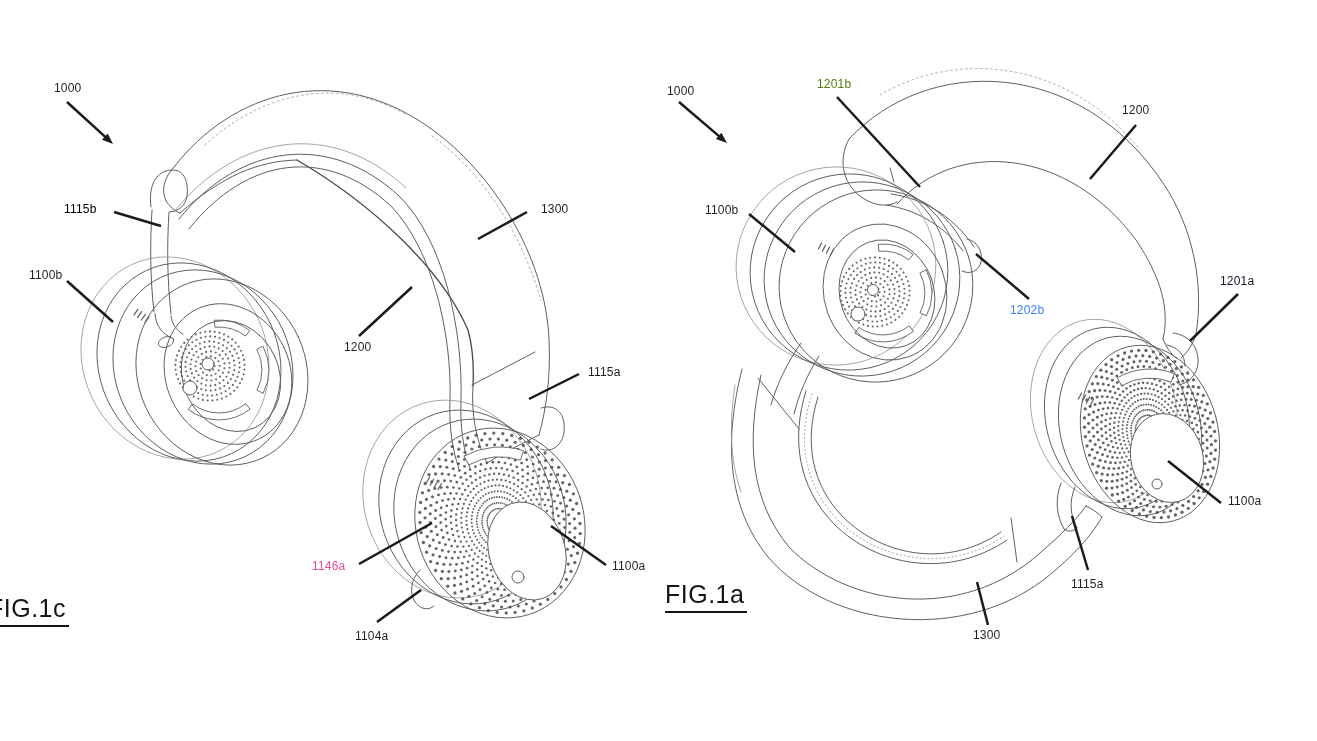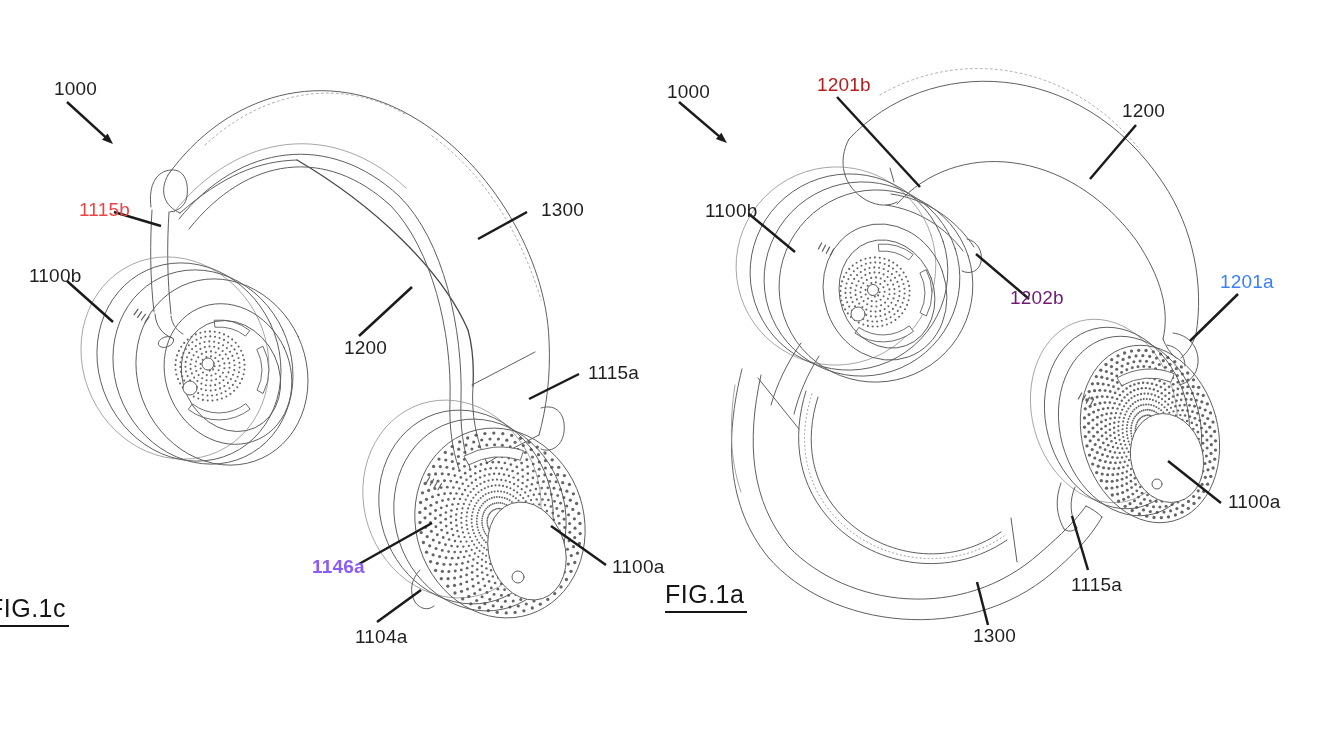--- a/index.html
+++ b/index.html
@@ -1,20 +1,20 @@
 <!DOCTYPE html>
 <html><head>
 <meta charset="utf-8">
 <style>
   html,body{margin:0;padding:0;background:#ffffff;}
   .page{position:relative;width:1317px;height:741px;background:#ffffff;overflow:hidden;
         font-family:"Liberation Sans", sans-serif;}
   svg.layer{position:absolute;left:0;top:0;}
   .art path, .art ellipse, .art circle, .art line{vector-effect:non-scaling-stroke;}
-  .part-label{position:absolute;font-size:19px;line-height:15px;color:#1f1f1f;
+  .part-label{position:absolute;font-size:12px;line-height:15px;color:#1f1f1f;
               letter-spacing:.2px;white-space:nowrap;}
   .fig-caption{position:absolute;font-size:25px;line-height:27px;color:#151515;
                letter-spacing:.5px;border-bottom:2.2px solid #151515;padding:0 3px 3px 0;
                white-space:nowrap;}
 </style>
 </head>
 <body>
 
 <div class="page">
 
@@ -2123,34 +2123,34 @@
       <line x1="749" y1="214" x2="795" y2="252" stroke="#1b1b1b" stroke-width="2.5"></line>
       <line x1="1029" y1="299" x2="976" y2="254" stroke="#1b1b1b" stroke-width="2.5"></line>
       <line x1="1238" y1="294" x2="1190" y2="341" stroke="#1b1b1b" stroke-width="2.5"></line>
       <line x1="1221" y1="503" x2="1168" y2="461" stroke="#1b1b1b" stroke-width="2.5"></line>
       <line x1="1088" y1="570" x2="1072" y2="516" stroke="#1b1b1b" stroke-width="2.5"></line>
       <line x1="988" y1="625" x2="977" y2="582" stroke="#1b1b1b" stroke-width="2.5"></line>
     </svg>
 
   <div id="label-layer">
       <span class="part-label" style="left: 54px; top: 81px; color: rgb(31, 31, 31);">1000</span>
-      <span class="part-label" style="left: 79px; top: 202px; color: #ef4444; text-align: center;">1115b</span>
+      <span class="part-label" style="left: 64px; top: 202px; color: #000000; text-align: center;">1115b</span>
       <span class="part-label" style="left: 29px; top: 268px; color: rgb(31, 31, 31);">1100b</span>
       <span class="part-label" style="left: 541px; top: 202px; color: rgb(31, 31, 31);">1300</span>
       <span class="part-label" style="left: 344px; top: 340px; color: rgb(31, 31, 31);">1200</span>
       <span class="part-label" style="left: 588px; top: 365px; color: rgb(31, 31, 31);">1115a</span>
-      <span class="part-label" style="left: 312px; top: 559px; color: #8b5cf6; font-weight: bold;">1146a</span>
+      <span class="part-label" style="left: 312px; top: 559px; color: #ec4899;">1146a</span>
       <span class="part-label" style="left: 355px; top: 629px; color: rgb(31, 31, 31); text-align: right;">1104a</span>
       <span class="part-label" style="left: 612px; top: 559px; color: rgb(31, 31, 31);">1100a</span>
       <span class="part-label" style="left: 667px; top: 84px; color: rgb(31, 31, 31);">1000</span>
-      <span class="part-label" style="left: 817px; top: 77px; color: #b91c1c;">1201b</span>
+      <span class="part-label" style="left: 817px; top: 77px; color: #4d7c0f;">1201b</span>
       <span class="part-label" style="left: 1122px; top: 103px; color: rgb(31, 31, 31);">1200</span>
       <span class="part-label" style="left: 705px; top: 203px; color: rgb(31, 31, 31);">1100b</span>
-      <span class="part-label" style="left: 1010px; top: 290px; color: #701a75;">1202b</span>
-      <span class="part-label" style="left: 1220px; top: 274px; color: #3b82f6;">1201a</span>
+      <span class="part-label" style="left: 1010px; top: 303px; color: #3b82f6;">1202b</span>
+      <span class="part-label" style="left: 1220px; top: 274px; color: #0f172a;">1201a</span>
       <span class="part-label" style="left: 1228px; top: 494px; color: rgb(31, 31, 31);">1100a</span>
       <span class="part-label" style="left: 1071px; top: 577px; color: rgb(31, 31, 31);">1115a</span>
       <span class="part-label" style="left: 973px; top: 628px; color: rgb(31, 31, 31);">1300</span>
     </div>
 
   <div class="fig-caption" style="left: -12px; top: 595px;">FIG.1c</div>
   <div class="fig-caption" style="left: 665px; top: 581px;">FIG.1a</div>
 </div>
 
 </body></html>

